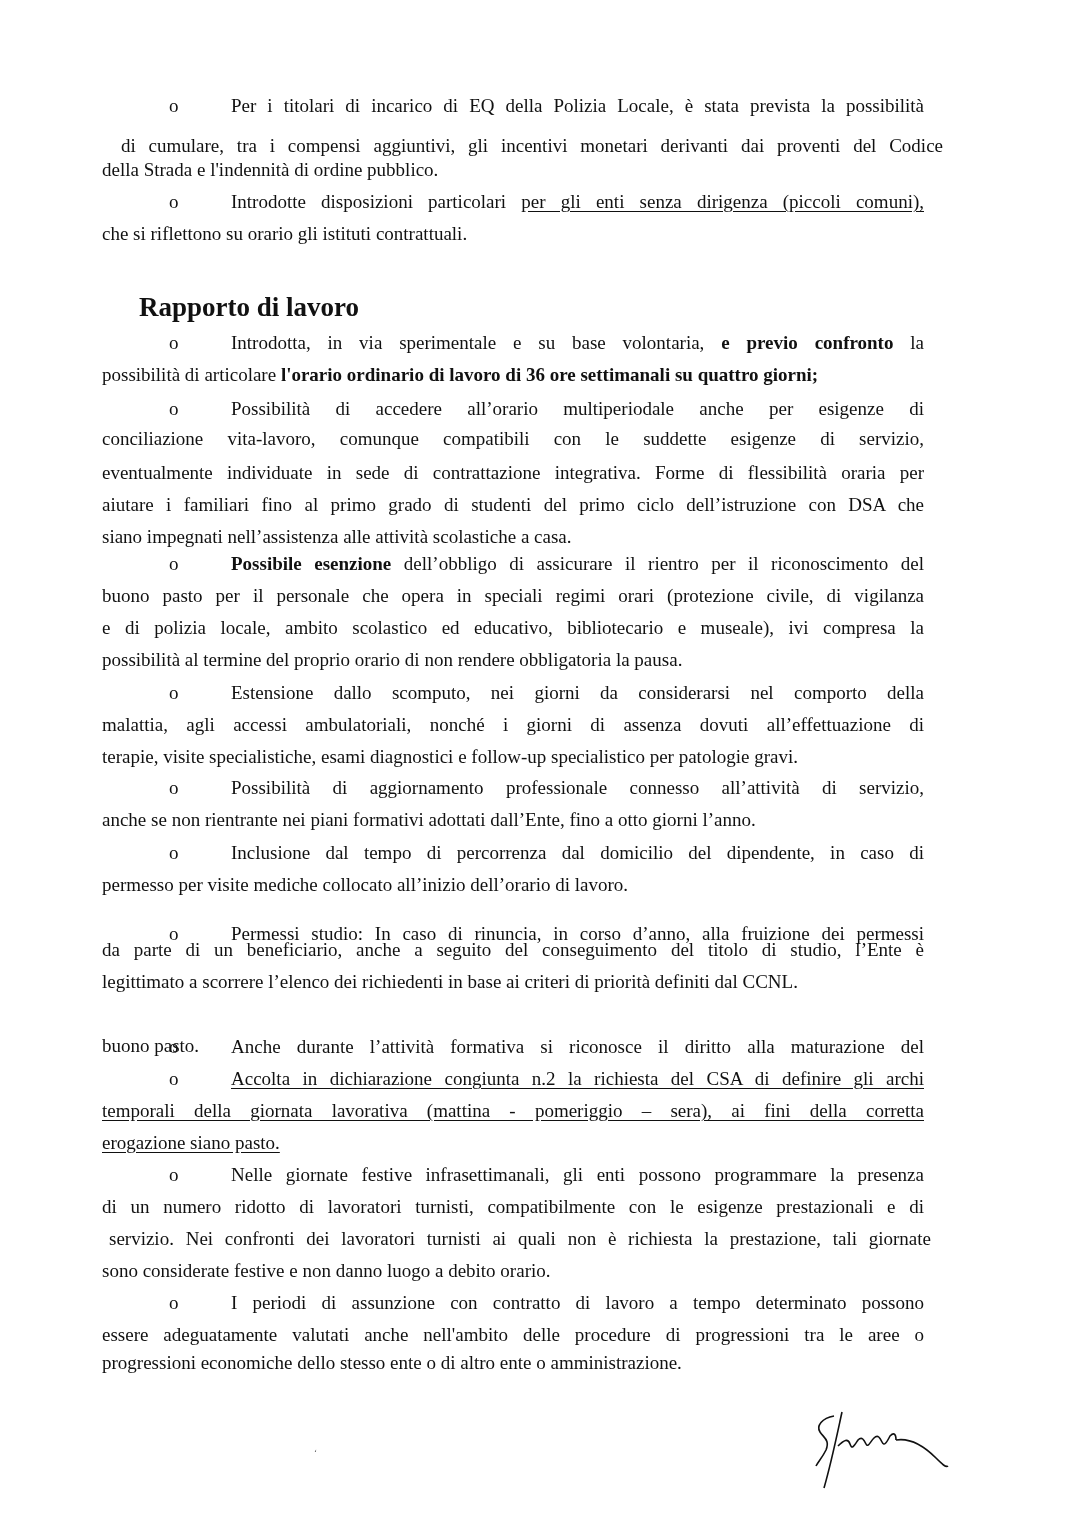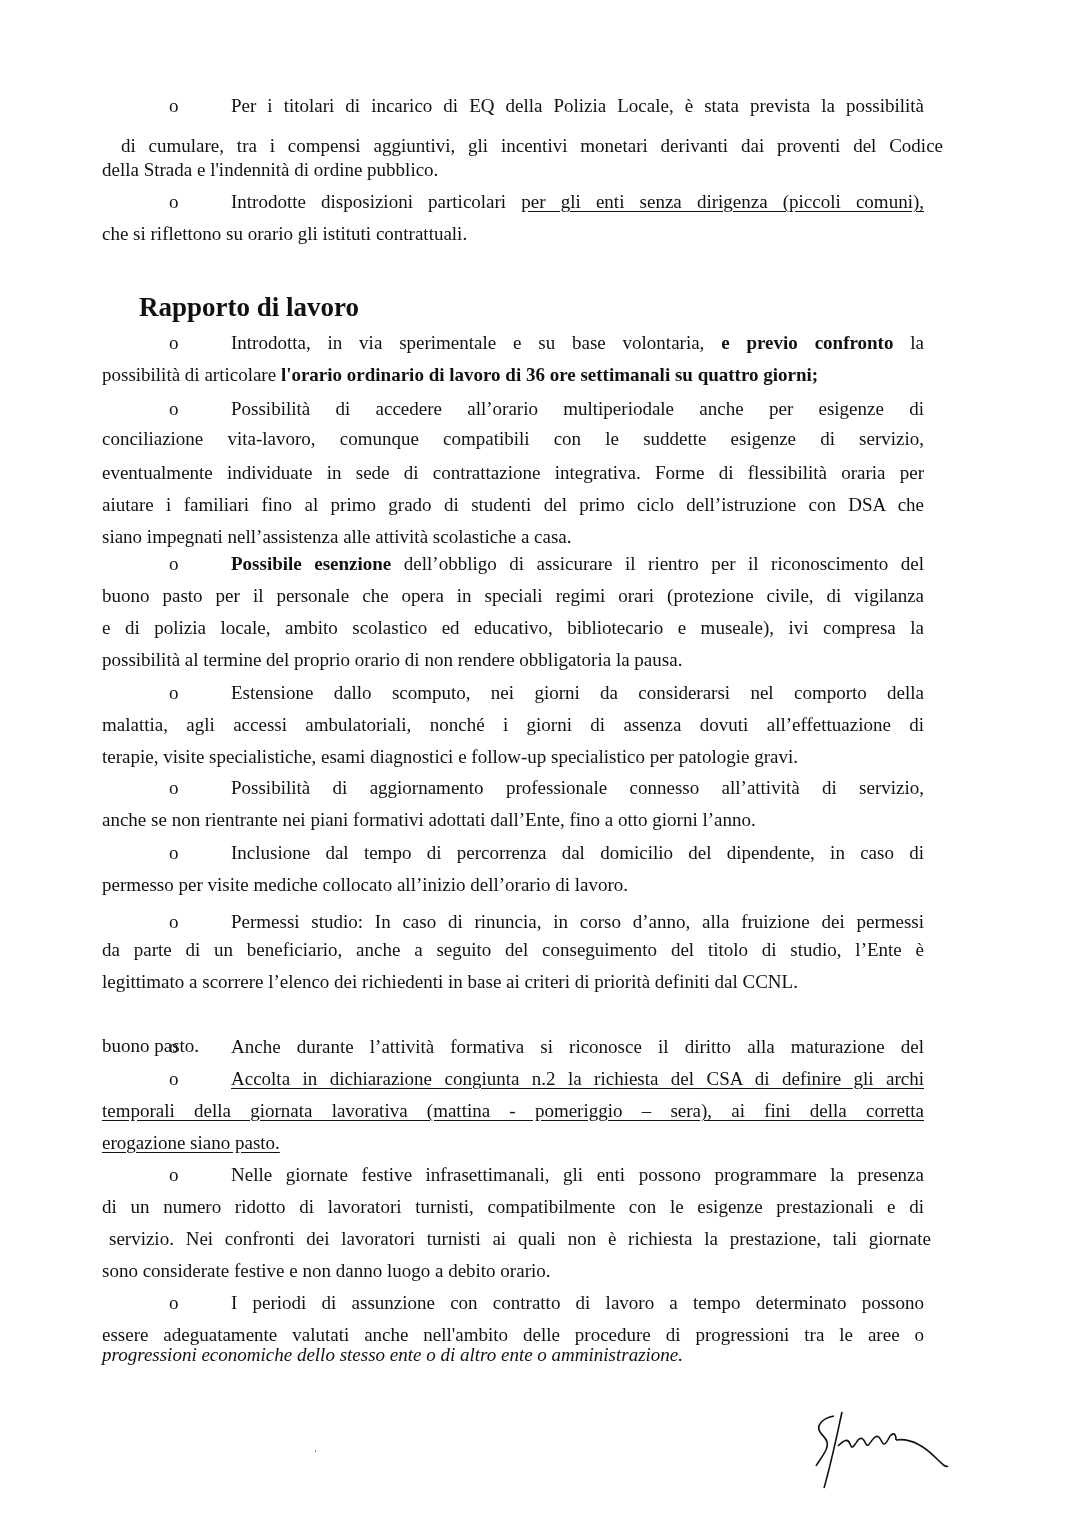--- a/index.html
+++ b/index.html
@@ -74,21 +74,21 @@
     <div class="line" style="top:0px;"><span class="bullet">o</span><span>Possibilità  di  aggiornamento professionale connesso all’attività di servizio,</span></div>
     <div class="line last" style="top:32px;">anche se non  rientrante nei piani formativi adottati dall’Ente, fino a otto giorni l’anno.</div>
   </div>
 
   <div class="block" style="top:837px;">
     <div class="line" style="top:0px;"><span class="bullet">o</span><span>Inclusione dal tempo di percorrenza dal domicilio del dipendente, in caso di</span></div>
     <div class="line last" style="top:32px;">permesso per visite mediche collocato all’inizio dell’orario di lavoro.</div>
   </div>
 
   <div class="block" style="top:902px;">
-    <div class="line" style="top:4px;"><span class="bullet">o</span><span>Permessi studio: In caso di rinuncia, in corso d’anno, alla fruizione dei permessi</span></div>
+    <div class="line" style="top:16px;"><span class="bullet">o</span><span>Permessi studio: In caso di rinuncia, in corso d’anno, alla fruizione dei permessi</span></div>
     <div class="line" style="top:32px;">da parte di un beneficiario, anche a seguito del conseguimento del titolo di studio, l’Ente è</div>
     <div class="line last" style="top:64px;">legittimato a scorrere l’elenco dei richiedenti in base ai criteri di priorità definiti dal CCNL.</div>
   </div>
 
   <div class="block" style="top:998px;">
     <div class="line" style="top:0px;margin-top:33px;"><span class="bullet">o</span><span>Anche  durante l’attività formativa si riconosce il diritto alla maturazione del</span></div>
     <div class="line last" style="top:32px;">buono pasto.</div>
   </div>
 
   <div class="block" style="top:1063px;">
@@ -100,21 +100,21 @@
   <div class="block" style="top:1159px;">
     <div class="line" style="top:0px;"><span class="bullet">o</span><span>Nelle giornate festive infrasettimanali, gli enti possono programmare la presenza</span></div>
     <div class="line" style="top:32px;">di un numero ridotto di lavoratori turnisti, compatibilmente con le esigenze prestazionali e di</div>
     <div class="line" style="top:64px;margin-left:7px;">servizio. Nei confronti dei lavoratori turnisti ai quali non è richiesta la prestazione, tali giornate</div>
     <div class="line last" style="top:96px;">sono considerate festive e non danno luogo a debito orario.</div>
   </div>
 
   <div class="block" style="top:1287px;">
     <div class="line" style="top:0px;"><span class="bullet">o</span><span>I periodi di assunzione con contratto di lavoro a tempo determinato possono</span></div>
     <div class="line" style="top:32px;">essere adeguatamente valutati anche nell'ambito delle procedure di progressioni tra le aree o</div>
-    <div class="line last" style="top:52px;font-style:italic;">progressioni economiche dello stesso ente o di altro ente o amministrazione.</div>
+    <div class="line last" style="top:60px;">progressioni economiche dello stesso ente o di altro ente o amministrazione.</div>
   </div>
 
   <span class="speck">‘</span>
 
   <svg class="sig" viewBox="0 0 140 80">
     <path d="M22 6 C10 8 4 16 8 22 C12 28 18 30 14 40 C10 48 6 52 4 56" fill="none" stroke="#111" stroke-width="1.6"></path>
     <path d="M30 2 C26 20 20 50 12 78" fill="none" stroke="#111" stroke-width="1.6"></path>
     <path d="M26 36 C32 30 36 28 38 34 C40 40 42 36 46 30 C50 26 52 30 54 34 C56 38 58 32 62 28 C66 24 68 28 70 32 C72 36 74 34 78 26 C82 22 84 24 84 30" fill="none" stroke="#111" stroke-width="1.6"></path>
     <path d="M84 30 C96 28 110 34 124 48 C130 54 134 58 136 56" fill="none" stroke="#111" stroke-width="1.6"></path>
   </svg>

